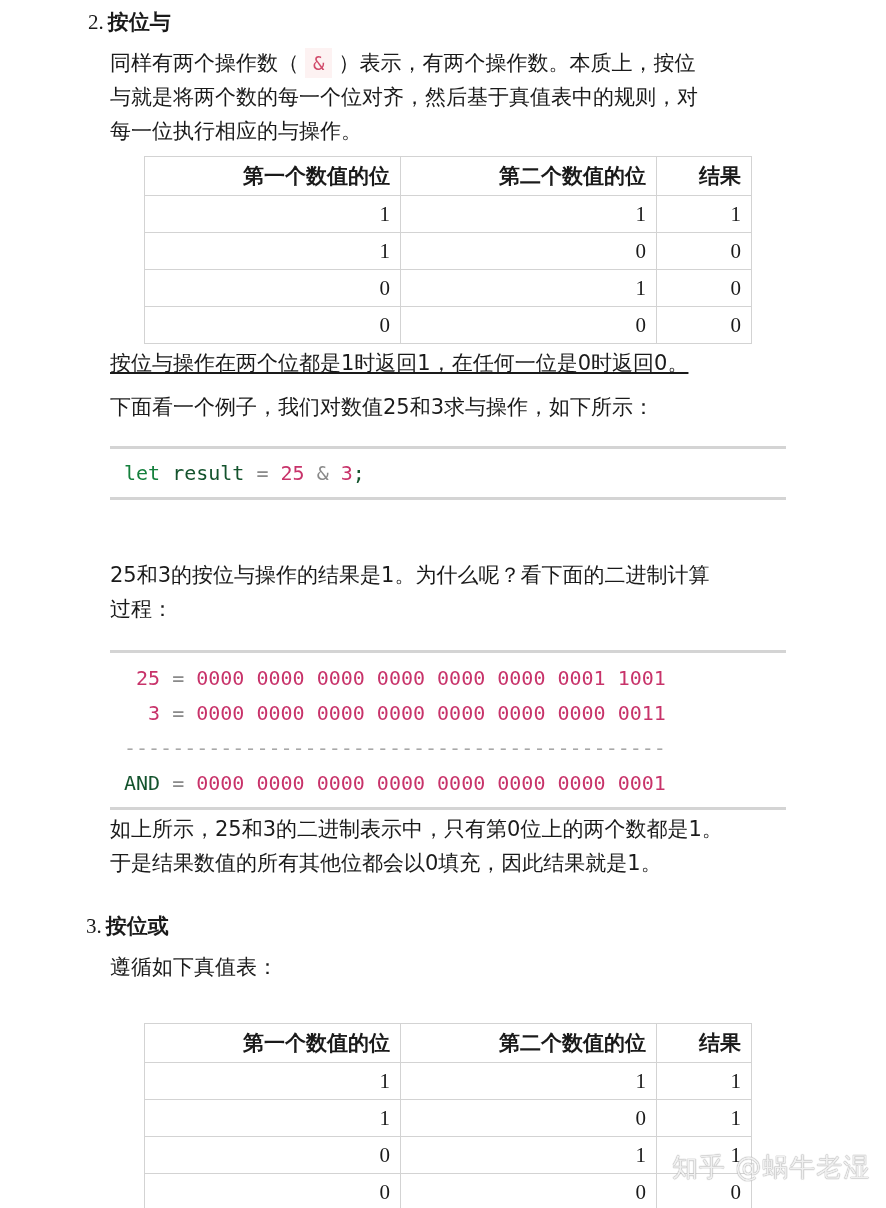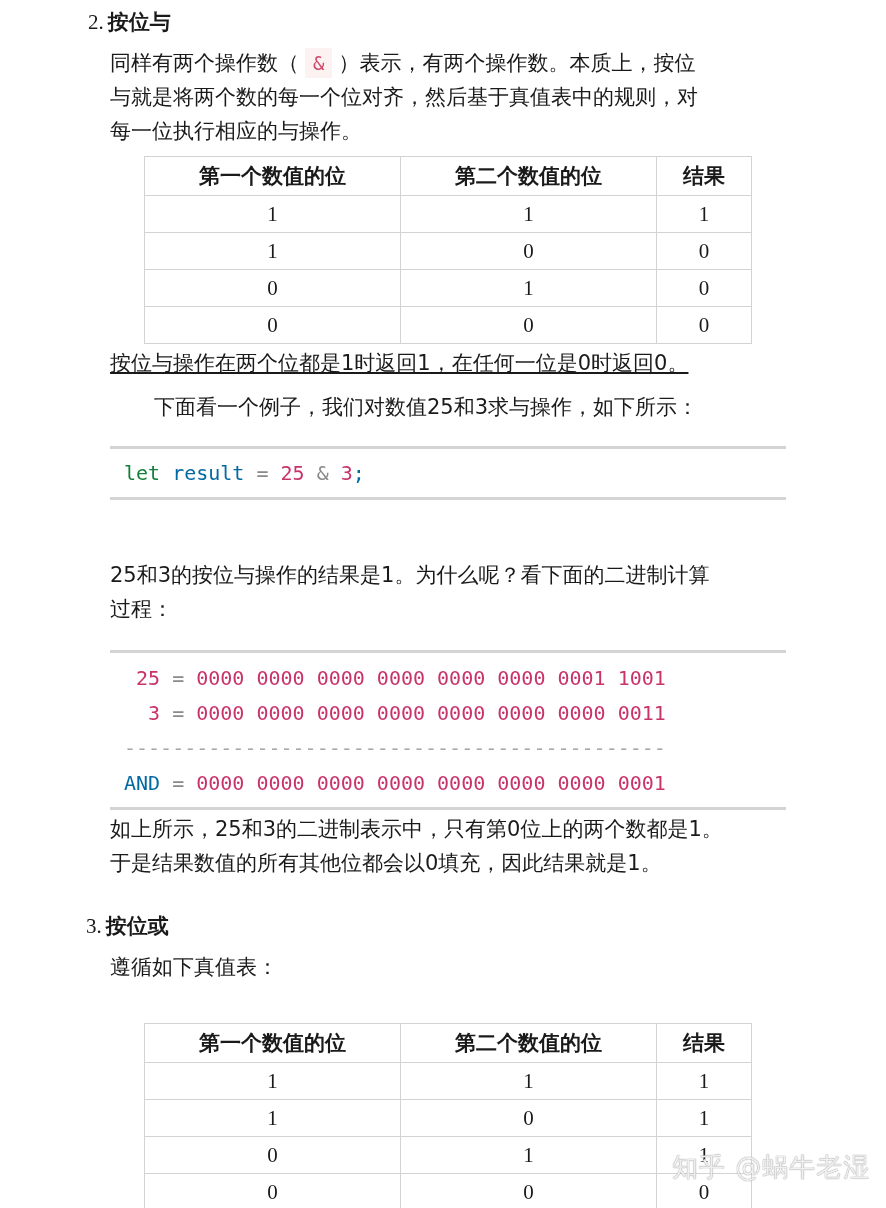--- a/index.html
+++ b/index.html
@@ -5,31 +5,31 @@
   html, body { margin:0; padding:0; background:#ffffff; }
   body { width:886px; height:1208px; position:relative; overflow:hidden;
          font-family:"DejaVu Sans", "Liberation Sans", sans-serif; color:#1a1a1a; }
   .abs { position:absolute; }
   .heading { font-size:21px; font-weight:bold; line-height:28px; }
   .heading .num { font-family:"Liberation Serif", serif; font-weight:normal; font-size:21px; margin-right:4px; }
   .para { font-size:21px; line-height:34px; left:110px; width:690px; }
   .inline-code { display:inline-block; background:#fdf2f2; color:#d14a6a; font-family:"DejaVu Sans Mono", monospace;
                  font-size:19px; padding:0 8px; margin:0 6px; line-height:30px; }
   table.tt { border-collapse:collapse; position:absolute; left:144px; width:608px; }
-  table.tt td, table.tt th { border:1px solid #d3d3d3; text-align:center; padding:0 10px; height:36px;
+  table.tt td, table.tt th { border:1px solid #d3d3d3; text-align:right; padding:0 10px; height:36px;
                              font-size:21px; }
   table.tt th { font-weight:bold; height:38px; }
   table.tt td { font-family:"Liberation Serif", serif; }
   .codeblock { position:absolute; left:110px; width:676px; border-top:3px solid #d4d4d4; border-bottom:3px solid #d4d4d4;
                font-family:"DejaVu Sans Mono", monospace; font-size:20px; background:#fff; }
   .codeline { height:35px; line-height:35px; white-space:pre; padding-left:14px; }
   .kw { color:#15803d; }
   .num-c { color:#c8336a; }
   .op { color:#8a8a8a; }
-  .pl { color:#0369a1; }
+  .pl { color:#14532d; }
   .cm { color:#5fb84a; font-style:italic; }
   .bin { color:#c8336a; }
   .dash { color:#a8a8a8; }
   .watermark { position:absolute; left:672px; top:1150px; font-size:26px; color:rgba(255,255,255,0.85);
                text-shadow:0 0 1px #999, 0 0 1px #999; letter-spacing:1px; }
 </style>
 </head>
 <body>
 
 <div class="abs heading" style="left:88px; top:8px;">
@@ -66,21 +66,21 @@
   </tr>
   <tr>
     <td>0</td>
     <td>0</td>
     <td>0</td>
   </tr>
 </tbody>
   </table>
 
 <div class="abs para" style="top:346px;text-decoration:underline;">按位与操作在两个位都是1时返回1，在任何一位是0时返回0。</div>
-<div class="abs para" style="top:390px;margin-left:44px;">下面看一个例子，我们对数值25和3求与操作，如下所示：</div>
+<div class="abs para" style="top:390px;">下面看一个例子，我们对数值25和3求与操作，如下所示：</div>
 
 <div class="codeblock" style="top:446px; padding:7px 0 6px 0;">
   <div class="codeline"><span class="kw">let</span><span class="pl"> result </span><span class="op">=</span><span class="num-c"> 25</span><span class="op"> &amp; </span><span class="num-c">3</span><span class="pl">;</span></div>
 </div>
 
 <div class="abs para" style="top:558px;">
   <div>25和3的按位与操作的结果是1。为什么呢？看下面的二进制计算</div>
   <div>过程：</div>
 </div>
 

